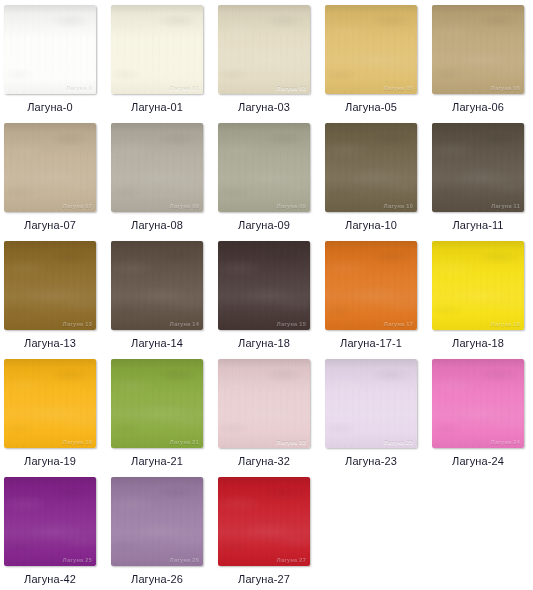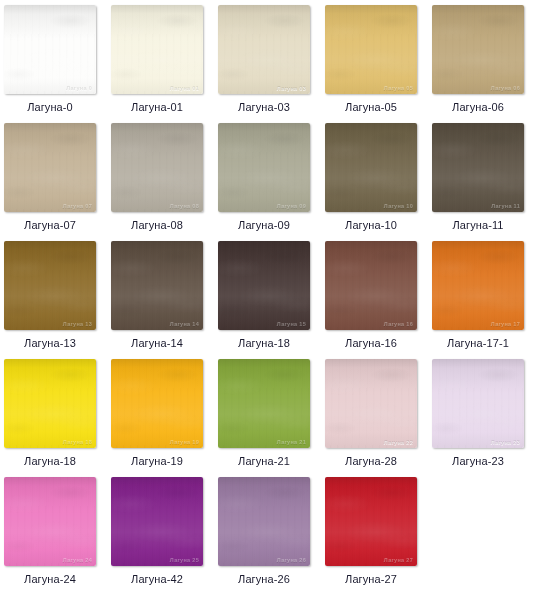--- a/index.html
+++ b/index.html
@@ -218,29 +218,20 @@
       <div class="swatch-tile">
         <div class="tile-base" style="background: rgb(69, 54, 52);"></div>
         <div class="tile-sheen"></div>
         <div class="tile-noise"></div>
         <div class="tile-watermark">Лагуна 15</div>
       </div>
       <div class="swatch-label">Лагуна-18</div>
     </div>
     <div class="swatch-cell">
       <div class="swatch-tile">
-        <div class="tile-base" style="background: rgb(124, 79, 65);"></div>
-        <div class="tile-sheen"></div>
-        <div class="tile-noise"></div>
-        <div class="tile-watermark">Лагуна 16</div>
-      </div>
-      <div class="swatch-label">Лагуна-16</div>
-    </div>
-    <div class="swatch-cell">
-      <div class="swatch-tile">
         <div class="tile-base" style="background: rgb(223, 116, 29);"></div>
         <div class="tile-sheen"></div>
         <div class="tile-noise"></div>
         <div class="tile-watermark">Лагуна 17</div>
       </div>
       <div class="swatch-label">Лагуна-17-1</div>
     </div>
     <div class="swatch-cell">
       <div class="swatch-tile">
         <div class="tile-base" style="background: rgb(247, 224, 18);"></div>
@@ -268,21 +259,21 @@
       </div>
       <div class="swatch-label">Лагуна-21</div>
     </div>
     <div class="swatch-cell">
       <div class="swatch-tile">
         <div class="tile-base" style="background: rgb(232, 205, 207);"></div>
         <div class="tile-sheen"></div>
         <div class="tile-noise"></div>
         <div class="tile-watermark" style="color: rgba(0, 0, 0, 0.1); text-shadow: rgba(255, 255, 255, 0.7) 0px 1px 0px;">Лагуна 22</div>
       </div>
-      <div class="swatch-label">Лагуна-28</div>
+      <div class="swatch-label">Лагуна-32</div>
     </div>
     <div class="swatch-cell">
       <div class="swatch-tile">
         <div class="tile-base" style="background: rgb(232, 217, 236);"></div>
         <div class="tile-sheen"></div>
         <div class="tile-noise"></div>
         <div class="tile-watermark" style="color: rgba(0, 0, 0, 0.1); text-shadow: rgba(255, 255, 255, 0.7) 0px 1px 0px;">Лагуна 23</div>
       </div>
       <div class="swatch-label">Лагуна-23</div>
     </div>

